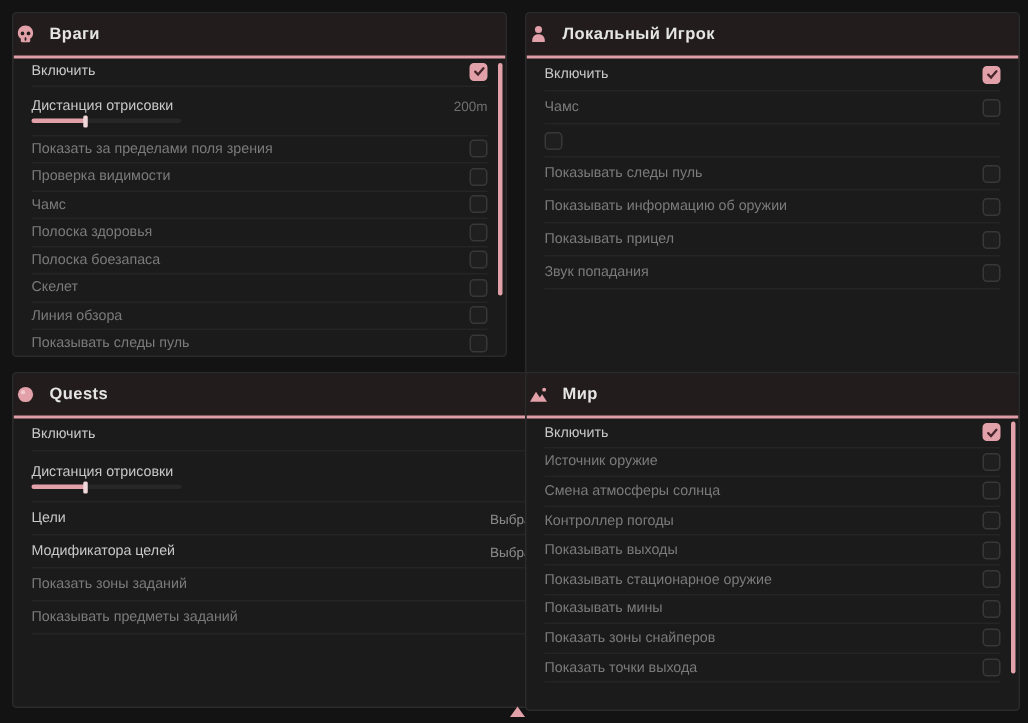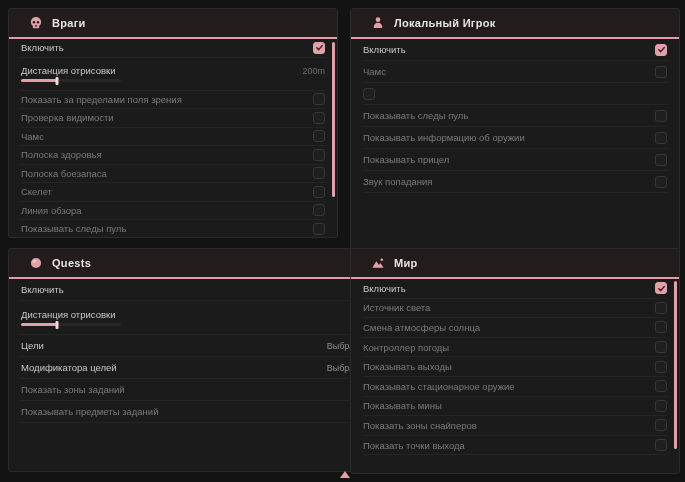--- a/index.html
+++ b/index.html
@@ -11,21 +11,21 @@
   .panel{
     position:absolute;background:#1b1b1b;border:1px solid #2b2b2b;
     border-radius:3px;overflow:hidden;box-sizing:border-box;
   }
   #panel0{left:8px;top:8px;width:330px;height:230px}
   #panel1{left:350px;top:8px;width:330px;height:244px}
   #panel2{left:8px;top:248px;width:388px;height:224px}
   #panel3{left:350px;top:248px;width:330px;height:226px}
   .panel-header{
     height:28px;background:#231c1d;display:flex;align-items:center;gap:9px;
-    padding:0 20px;border-bottom:2px solid #df9ea7;
+    padding:0 1px;border-bottom:2px solid #df9ea7;
   }
   .p-icon{width:14px;height:14px;display:block;flex:none}
   .p-icon svg{width:14px;height:14px;display:block}
   .p-title{font-size:11px;font-weight:bold;color:#e5e5e5;letter-spacing:.3px}
   .rows{
     position:absolute;left:0;right:0;top:30px;bottom:0;
     display:flex;flex-direction:column;overflow:hidden;
   }
   .row{
     flex:none;display:flex;align-items:center;justify-content:space-between;
@@ -256,21 +256,21 @@
       <div class="rows">
         <div class="row row-toggle">
           <span class="lbl on">Включить</span>
           <span class="cb checked">
             <svg viewBox="0 0 10 10">
               <path d="M2 5.3l2.1 2.1 4-4.6" stroke="#47272c" stroke-width="1.7" fill="none" stroke-linecap="round"></path>
             </svg>
           </span>
         </div>
         <div class="row row-toggle">
-          <span class="lbl">Источник света</span>
+          <span class="lbl">Источник оружие</span>
           <span class="cb"></span>
         </div>
         <div class="row row-toggle">
           <span class="lbl">Смена атмосферы солнца</span>
           <span class="cb"></span>
         </div>
         <div class="row row-toggle">
           <span class="lbl">Контроллер погоды</span>
           <span class="cb"></span>
         </div>

